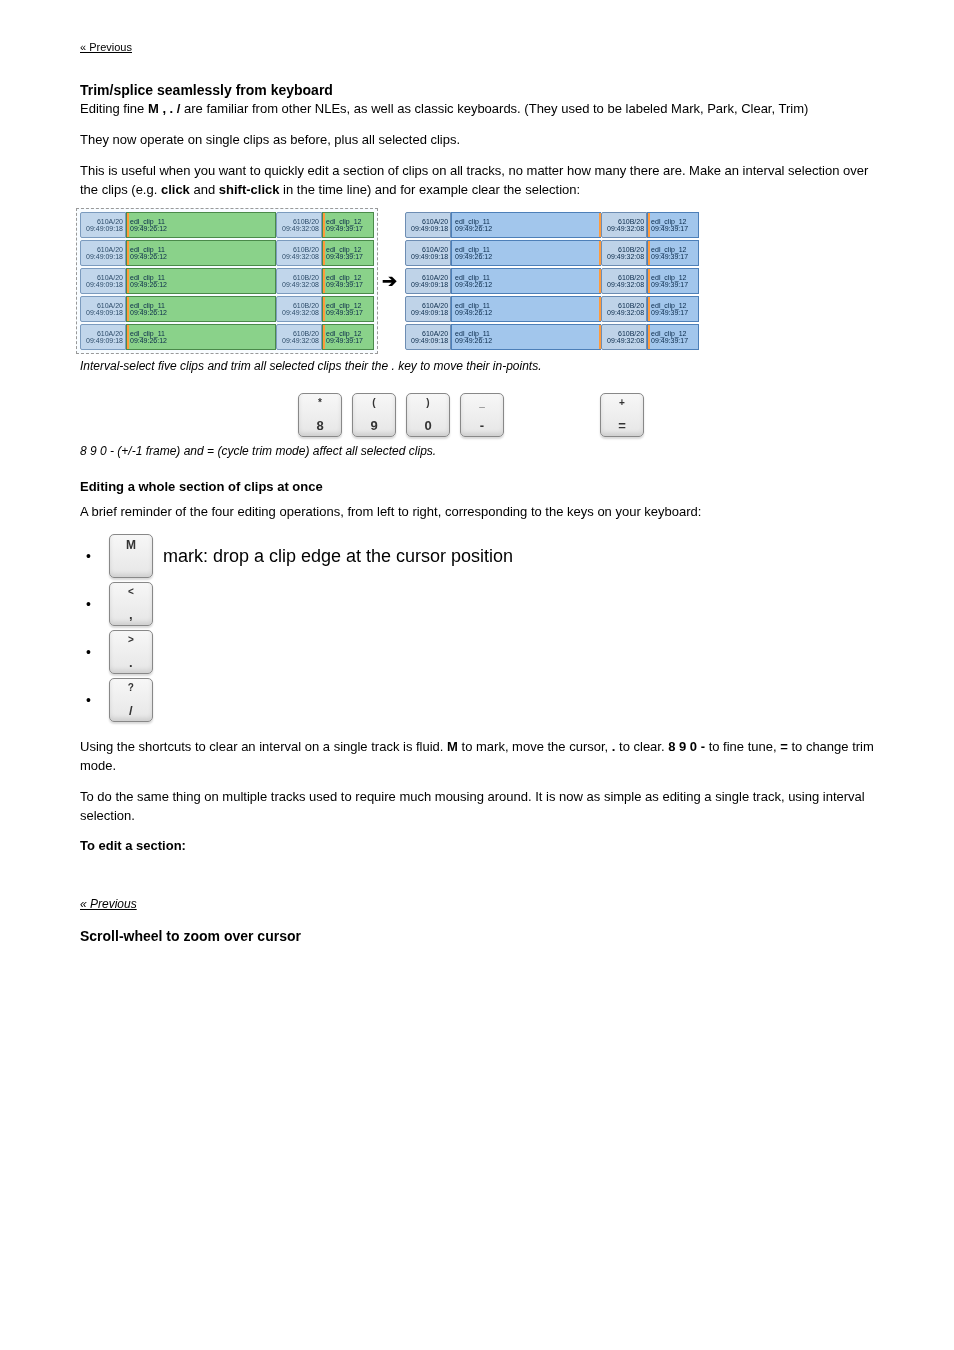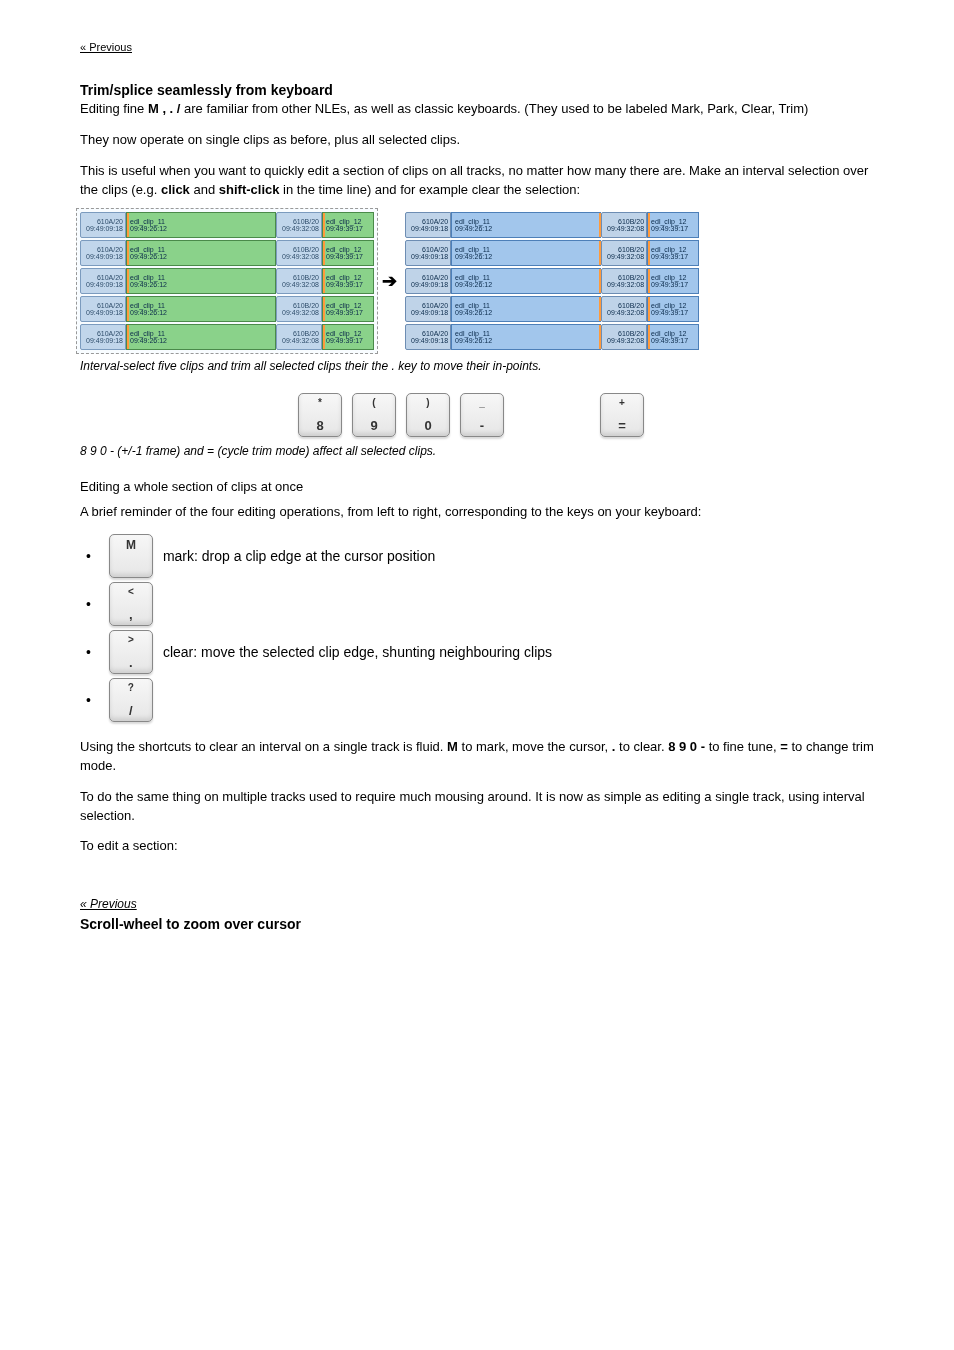--- a/index.html
+++ b/index.html
@@ -59,25 +59,25 @@
   }
   .key .top { font-size:10px; line-height:1; }
   .key .bot { font-size:13px; line-height:1; }
   .key.small-single .top { font-size:12px;}
   .keyrow .spacer { width:76px; }
   .keyrow.first { margin-left: 218px; }
 
   ul.keylist { list-style: disc; padding-left:22px; margin: 8px 0 16px 0; }
   ul.keylist li { display:flex; align-items:center; gap:10px; margin:4px 0; padding-left:0; }
   ul.keylist li::before { content:"•"; margin-left:-16px; margin-right:8px; font-size:14px; }
-  ul.keylist li .desc { font-size:14px; }
-
-  .subheading { font-weight:normal; margin: 12px 0 6px 0; }
+  ul.keylist li .desc { font-size:18px; }
+
+  .subheading { font-weight:bold; margin: 12px 0 6px 0; }
   .section-rule { font-size:12px; font-style:italic; text-decoration:underline; margin-top:40px; }
-  .trailing-heading { font-size:14px; font-weight:bold; }
+  .trailing-heading { font-size:14px; font-weight:bold; margin-top:12px; }
 </style>
 </head>
 <body>
 
 <div class="page-top-link">« Previous</div>
 
 <div class="section-heading">Trim/splice seamlessly from keyboard</div>
 
 <p>
   <span>Editing fine </span>
@@ -347,21 +347,20 @@
     <div class="key">
         <div class="top">&lt;</div>
         <div class="bot">,</div>
       </div>
   </li>
   <li>
     <div class="key">
         <div class="top">&gt;</div>
         <div class="bot">.</div>
       </div>
-    <span class="desc">clear: move the selected clip edge, shunting neighbouring clips</span>
   </li>
   <li>
     <div class="key">
         <div class="top">?</div>
         <div class="bot">/</div>
       </div>
   </li>
 </ul>
 
 <p>

